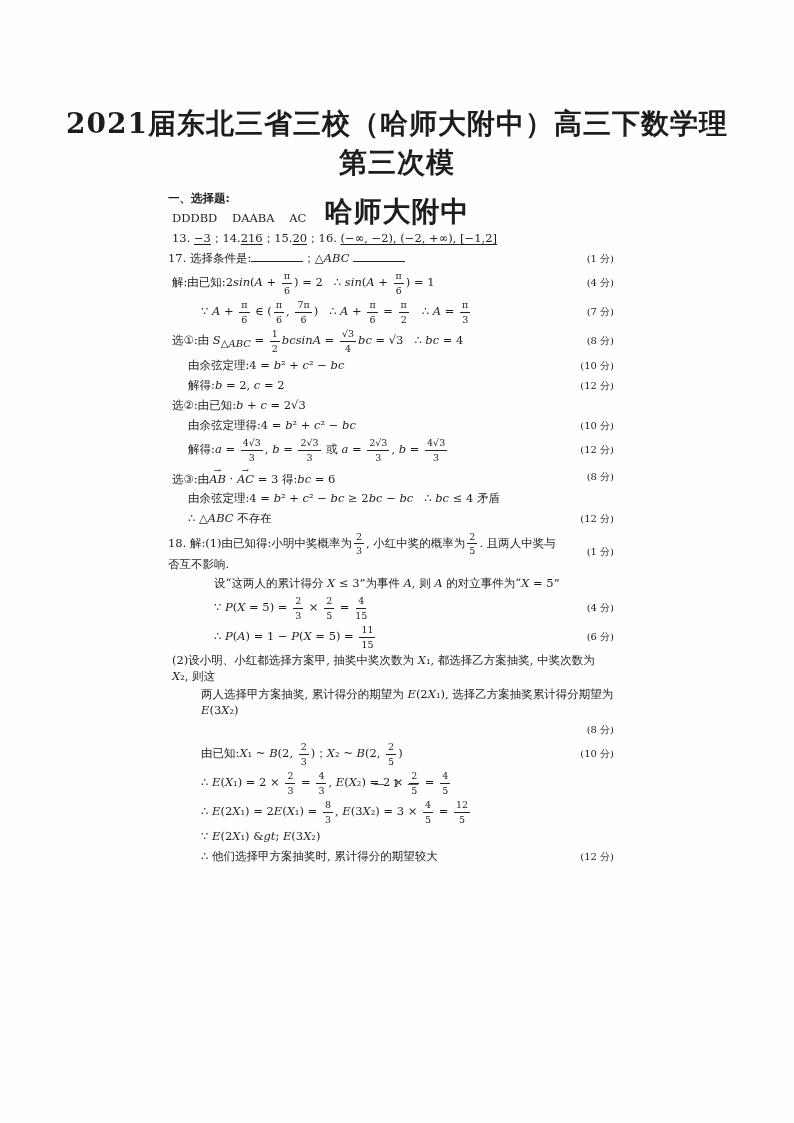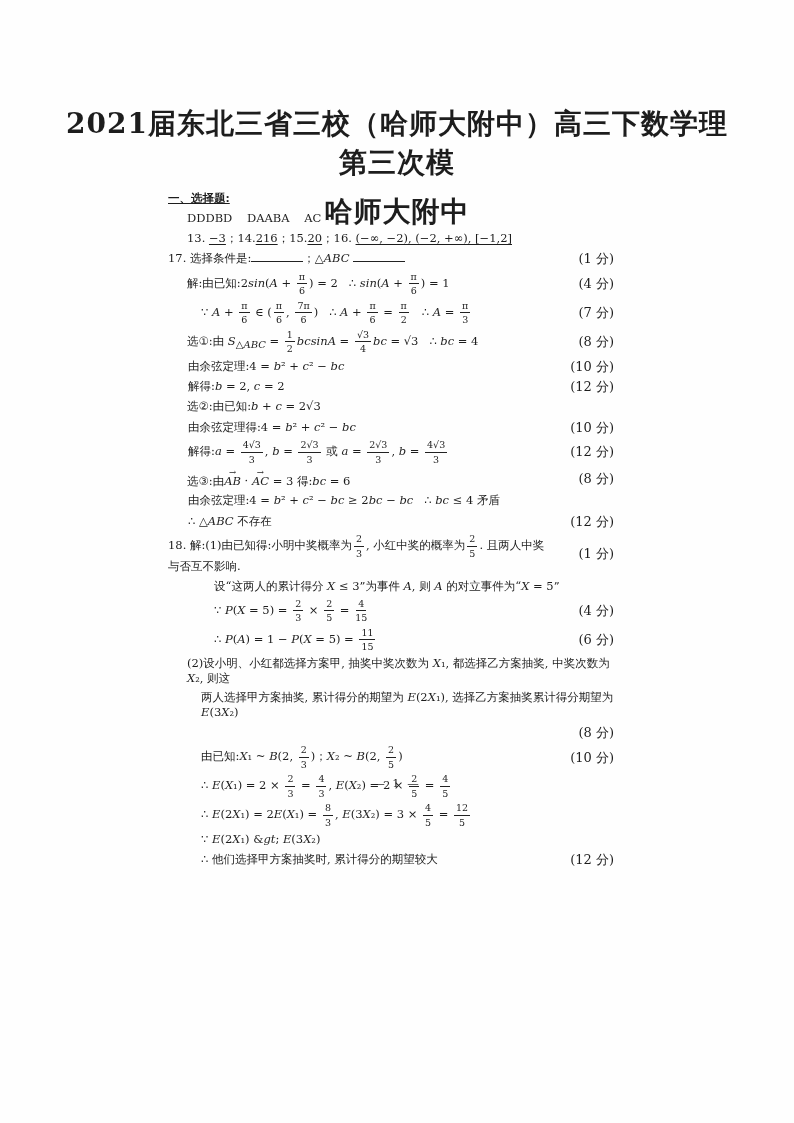--- a/index.html
+++ b/index.html
@@ -22,25 +22,25 @@
   }
   .title-line2 { margin-top:10px; }
   .content {
     position:absolute; left:168px; top:190px; width:446px;
   }
   .row {
     display:flex; justify-content:space-between; align-items:center;
     min-height:17px; margin-bottom:3px;
     font-size:11.5px; line-height:1.35;
   }
-  .row.bold .math { font-weight:bold;text-decoration:underline; }
+  .row.bold .math { font-weight:bold; }
   .math { white-space:pre-wrap; }
-  .score { white-space:nowrap; margin-left:24px; font-size:13px; }
+  .score { white-space:nowrap; margin-left:24px; font-size:10px; }
   .ind0 { margin-left:0; }
-  .ind1 .math { margin-left:19px; }
+  .ind1 .math { margin-left:4px; }
   .ind2 .math { margin-left:33px; }
   .ind3 .math { margin-left:20px; }
   .ind4 .math { margin-left:46px; }
   i { font-style:italic; }
   .frac {
     display:inline-flex; flex-direction:column; align-items:center;
     vertical-align:middle; margin:1px 2px; line-height:1;
   }
   .frac .num {
     display:block; padding:0 2px 2px; border-bottom:1px solid #222;

